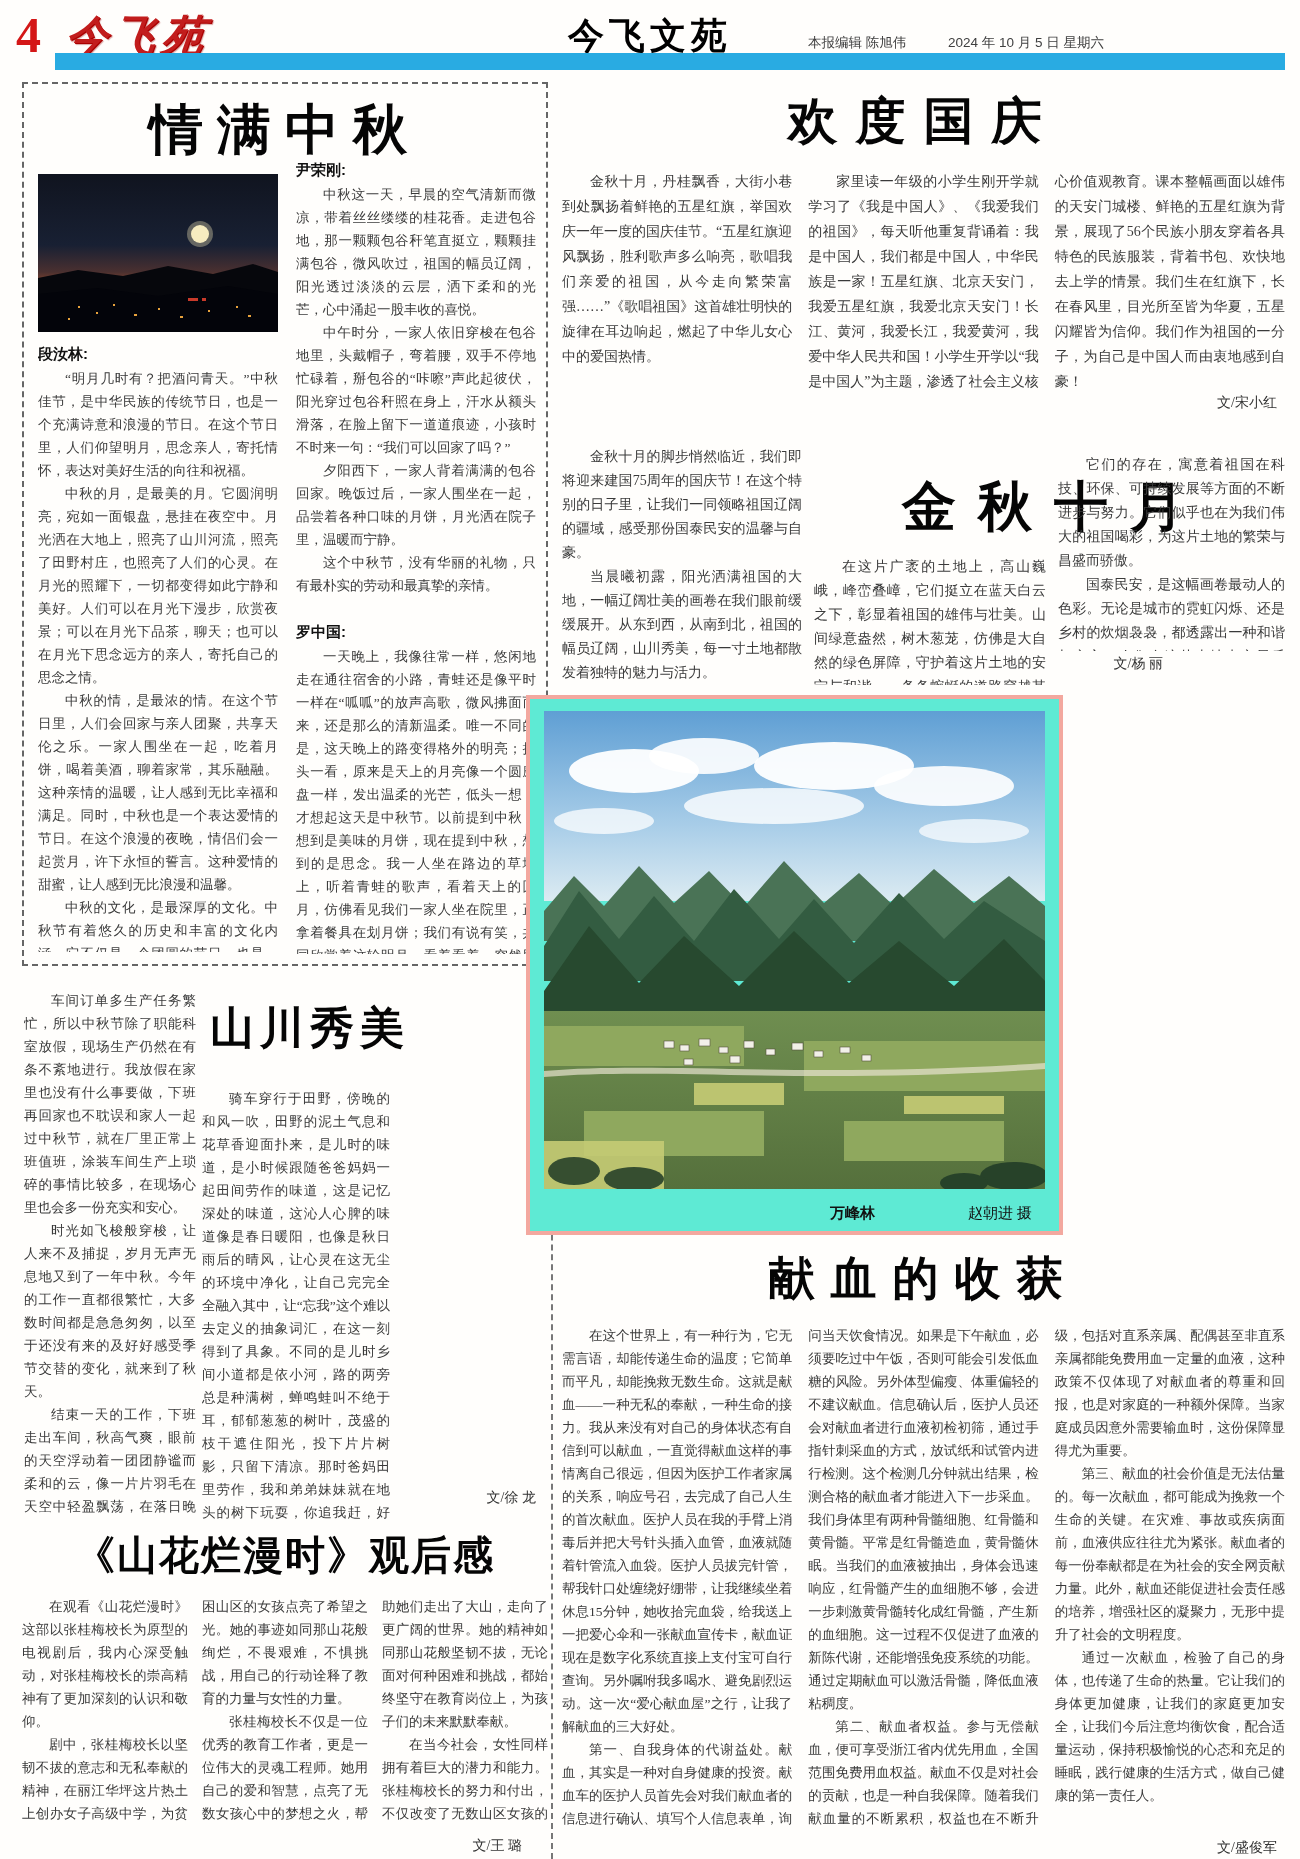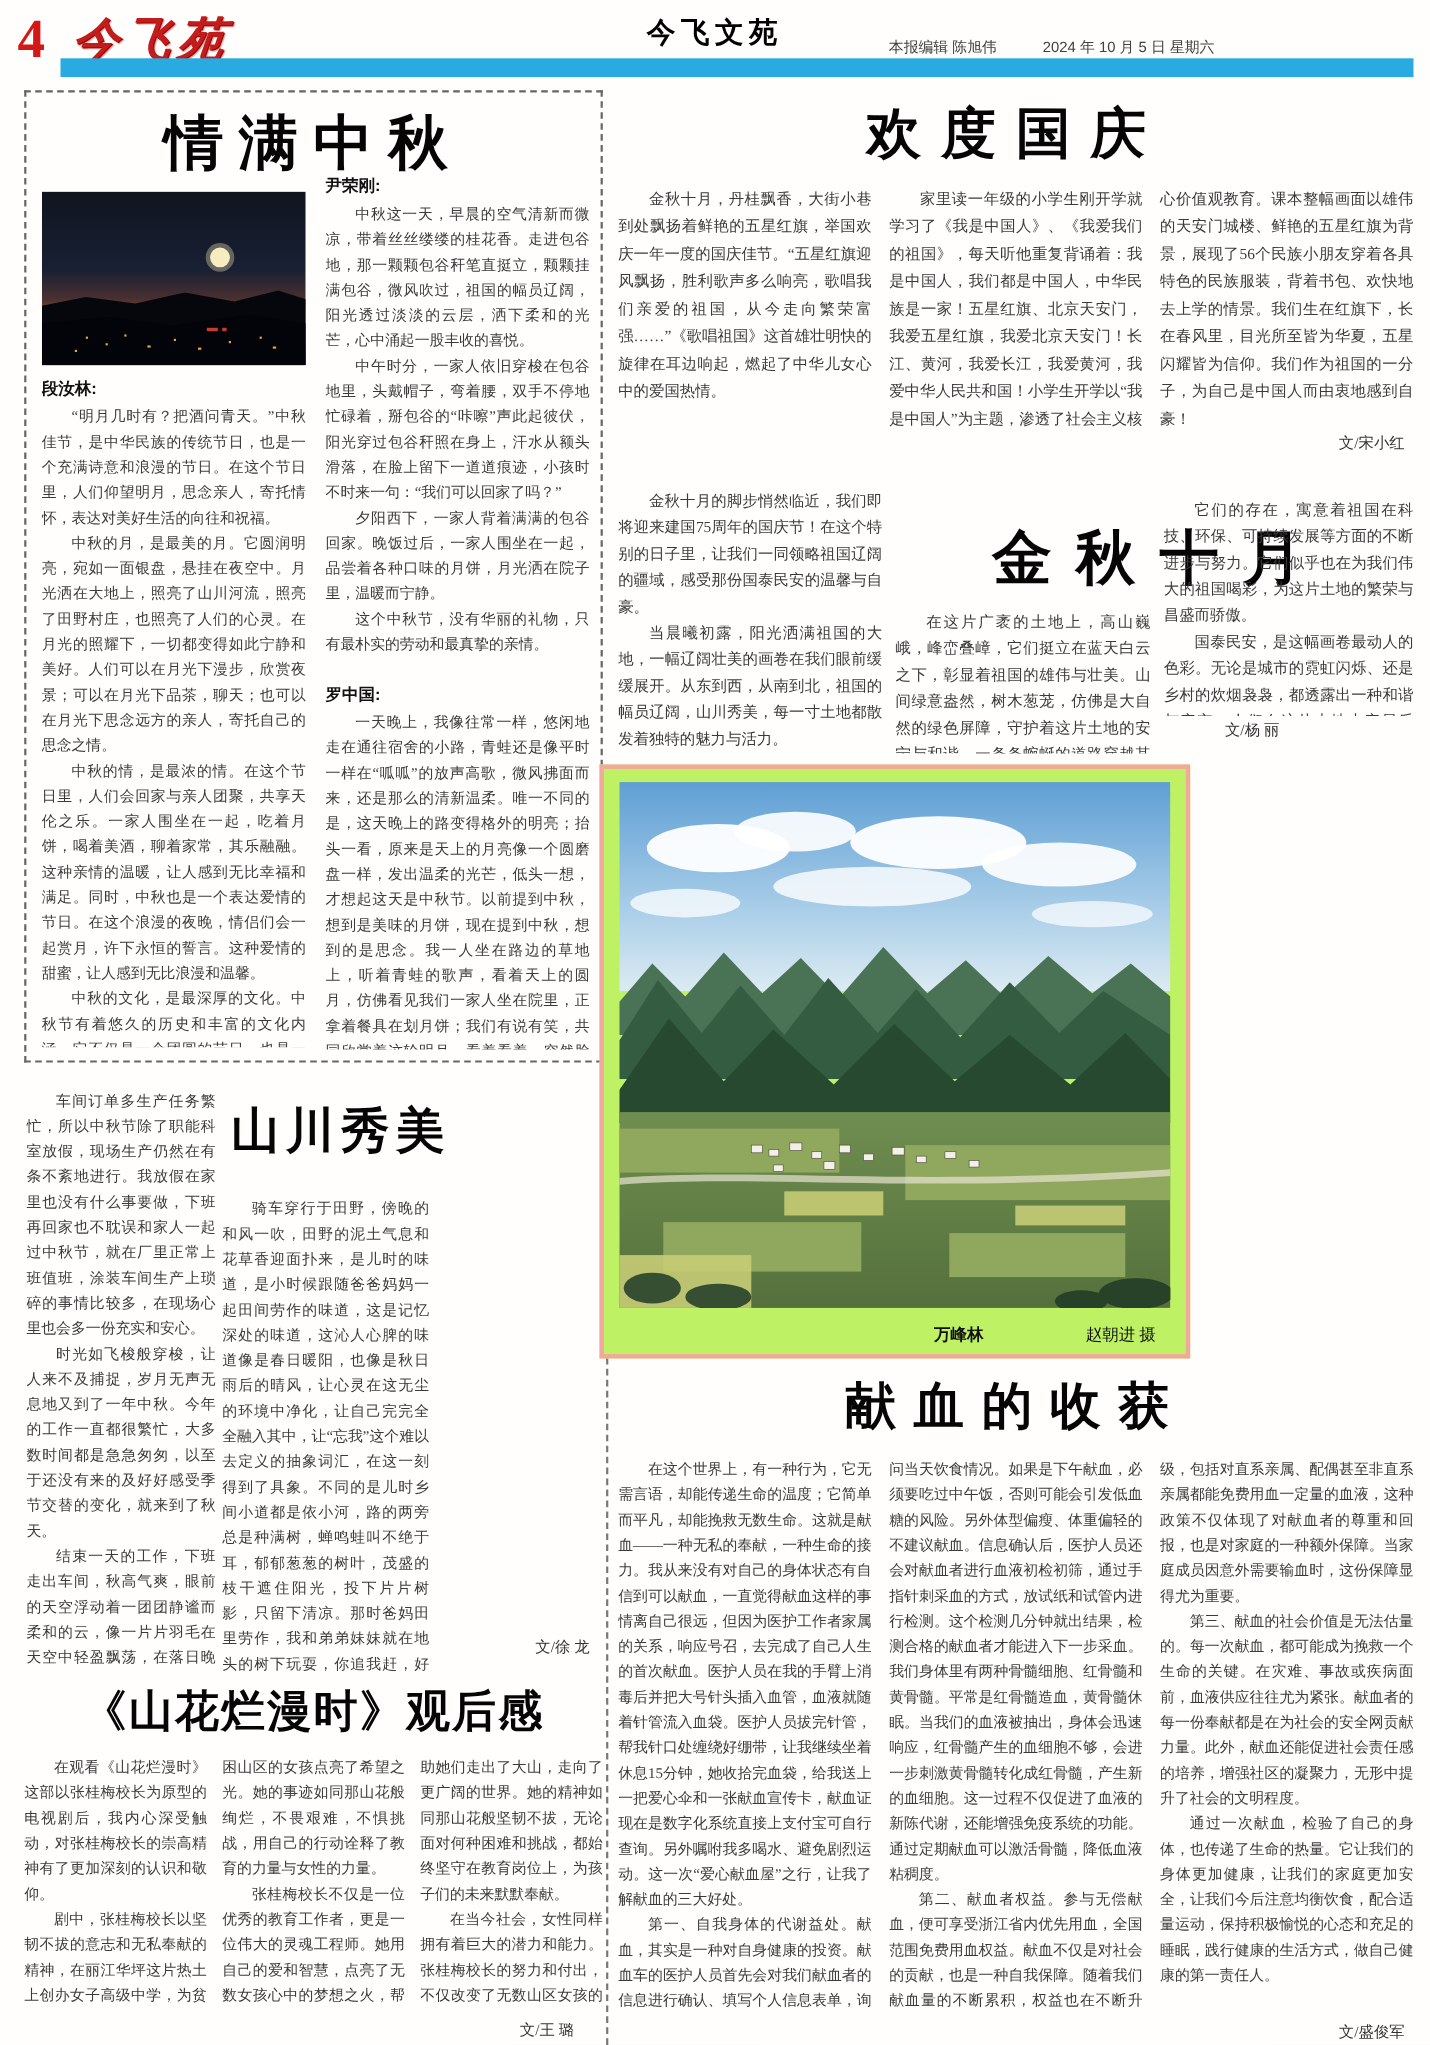--- a/index.html
+++ b/index.html
@@ -5,21 +5,21 @@
   html,body{margin:0;padding:0;background:#e8e8e8;}
   #page{position:relative;width:1300px;height:1859px;background:#fffefc;overflow:hidden;
         font-family:"Liberation Serif",serif;color:#3a3a3a;}
   
   .pnum{position:absolute;left:16px;top:6px;font-size:50px;font-weight:900;color:#d41717;
         font-family:"Liberation Serif",serif;}
   .logo{position:absolute;left:66px;top:8px;font-size:42px;font-weight:900;color:#c21d1d;
         font-style:italic;letter-spacing:6px;transform:skewX(-6deg);
         text-shadow:1px 1px 0 #a00,2px 2px 1px rgba(150,0,0,.35);}
   .masthead{position:absolute;left:400px;top:12px;width:500px;text-align:center;
-        font-family:"Liberation Sans",sans-serif;font-weight:900;font-size:26px;color:#000;
+        font-family:"Liberation Sans",sans-serif;font-weight:900;font-size:36px;color:#000;
         letter-spacing:5px;}
   .hmeta{position:absolute;top:34px;font-size:13.5px;color:#404040;font-family:"Liberation Sans",sans-serif;}
   .editor{left:808px;}
   .date{left:948px;}
   .bar{position:absolute;left:55px;top:53px;width:1230px;height:17px;}
   
   .vdiv{position:absolute;left:551px;top:975px;height:884px;border-left:2px dashed #777;}
   .artbox{position:absolute;}
   .bodytext p{margin:0;text-indent:2em;text-align:justify;}
   .cols3{column-count:3;column-gap:16px;overflow:hidden;}
@@ -40,21 +40,21 @@
   .hd-title{font-size:50px;letter-spacing:18px;}
   .hd-body{margin-top:14px;height:247px;font-size:14px;line-height:25px;}
   .hd-byline{right:8px;top:306px;}
   .sec-jinqiu{left:562px;top:415px;width:723px;height:278px;}
   .jq-title{position:absolute;left:262px;top:56px;width:460px;font-size:54px;letter-spacing:22px;}
   .jq-col{font-size:14px;line-height:24px;}
   .jq-c1{left:0;top:30px;width:240px;height:240px;}
   .jq-c2{left:252px;top:140px;width:232px;height:130px;}
   .jq-c3{left:496px;top:38px;width:227px;height:198px;}
   .jq-byline{right:122px;top:240px;}
-  .photo-frame{position:absolute;left:545px;top:695px;width:537px;height:540px;background:#bef264;
+  .photo-frame{position:absolute;left:526px;top:695px;width:537px;height:540px;background:#5eead4;
         border:4px solid #f3a89f;box-sizing:border-box;}
   .photo-wfl{position:absolute;left:14px;top:12px;width:501px;height:478px;}
   .cap{position:absolute;bottom:8px;font-size:15px;color:#111;}
   .cap-name{left:300px;font-weight:700;}
   .cap-credit{left:438px;}
   
   .sec-luori{left:22px;top:975px;width:526px;height:550px;}
   .lr-title{position:absolute;left:180px;top:24px;width:216px;font-size:44px;letter-spacing:6px;}
   .lr-col{font-size:13.5px;line-height:23px;}
   .lr-c1{left:2px;top:14px;width:172px;height:528px;}

